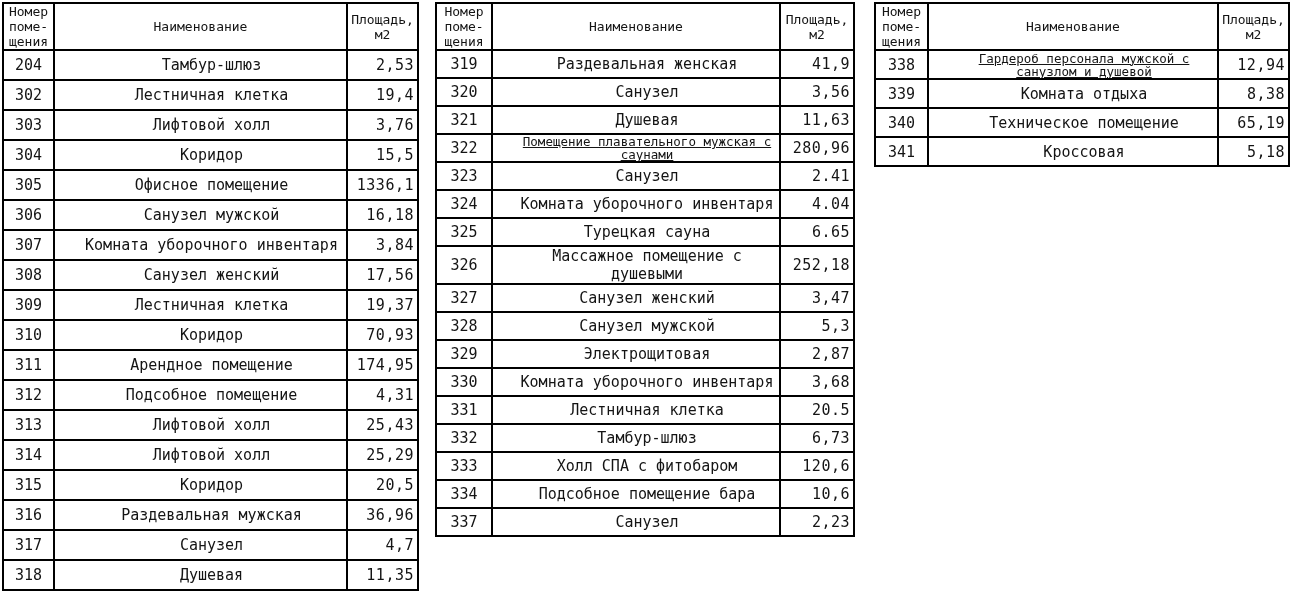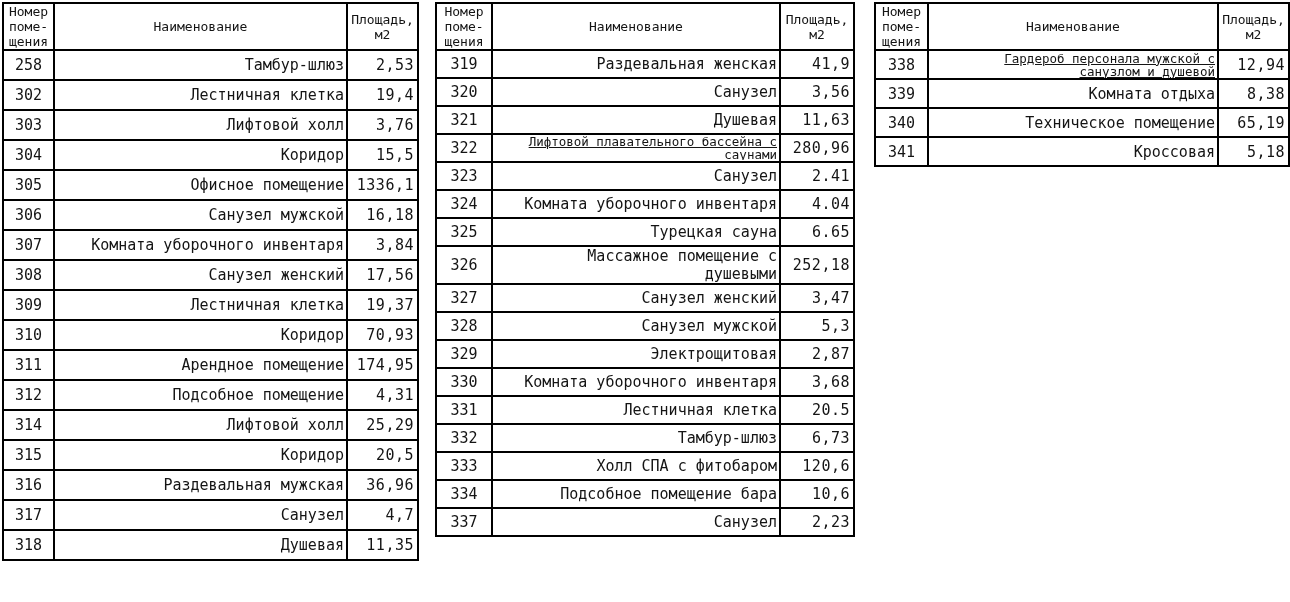--- a/index.html
+++ b/index.html
@@ -48,25 +48,25 @@
     vertical-align: middle;
     white-space: pre-line;
     padding: 0 2px;
   }
   td {
     font-size: 15px;
     vertical-align: middle;
     padding: 0 3px;
   }
   .t1 td { height: 28px; }
-  .t2 td { height: 26px; border-radius: 8px; }
+  .t2 td { height: 26px; }
   .t3 td { height: 27px; margin-left: 44px; }
 
   td.c-number { text-align: center; }
-  td.c-name   { text-align: right; padding-left: 24px; padding-right: 2px; }
+  td.c-name   { text-align: center; padding-left: 24px; padding-right: 2px; }
   td.c-area   { text-align: right; letter-spacing: 0.5px; }
 
   td.wrap-small {
     font-size: 12.5px;
     line-height: 13px;
     text-decoration: underline;
   }
 </style>
 </head>
 <body>
@@ -84,21 +84,21 @@
         <th>Номер
 поме-
 щения</th>
         <th>Наименование</th>
         <th>Площадь,
 м2</th>
       </tr>
     </thead>
     <tbody>
         <tr>
-          <td class="c-number">258</td>
+          <td class="c-number">204</td>
           <td class="c-name">Тамбур-шлюз</td>
           <td class="c-area">2,53</td>
         </tr>
         <tr>
           <td class="c-number">302</td>
           <td class="c-name">Лестничная клетка</td>
           <td class="c-area">19,4</td>
         </tr>
         <tr>
           <td class="c-number">303</td>
@@ -142,20 +142,25 @@
         </tr>
         <tr>
           <td class="c-number">311</td>
           <td class="c-name">Арендное помещение</td>
           <td class="c-area">174,95</td>
         </tr>
         <tr>
           <td class="c-number">312</td>
           <td class="c-name">Подсобное помещение</td>
           <td class="c-area">4,31</td>
+        </tr>
+        <tr>
+          <td class="c-number">313</td>
+          <td class="c-name">Лифтовой холл</td>
+          <td class="c-area">25,43</td>
         </tr>
         <tr>
           <td class="c-number">314</td>
           <td class="c-name">Лифтовой холл</td>
           <td class="c-area">25,29</td>
         </tr>
         <tr>
           <td class="c-number">315</td>
           <td class="c-name">Коридор</td>
           <td class="c-area">20,5</td>
@@ -205,21 +210,21 @@
           <td class="c-name">Санузел</td>
           <td class="c-area">3,56</td>
         </tr>
         <tr>
           <td class="c-number">321</td>
           <td class="c-name">Душевая</td>
           <td class="c-area">11,63</td>
         </tr>
         <tr>
           <td class="c-number">322</td>
-          <td class="c-name wrap-small">Лифтовой плавательного бассейна с саунами</td>
+          <td class="c-name wrap-small">Помещение плавательного мужская с саунами</td>
           <td class="c-area">280,96</td>
         </tr>
         <tr>
           <td class="c-number">323</td>
           <td class="c-name">Санузел</td>
           <td class="c-area">2.41</td>
         </tr>
         <tr>
           <td class="c-number">324</td>
           <td class="c-name">Комната уборочного инвентаря</td>

